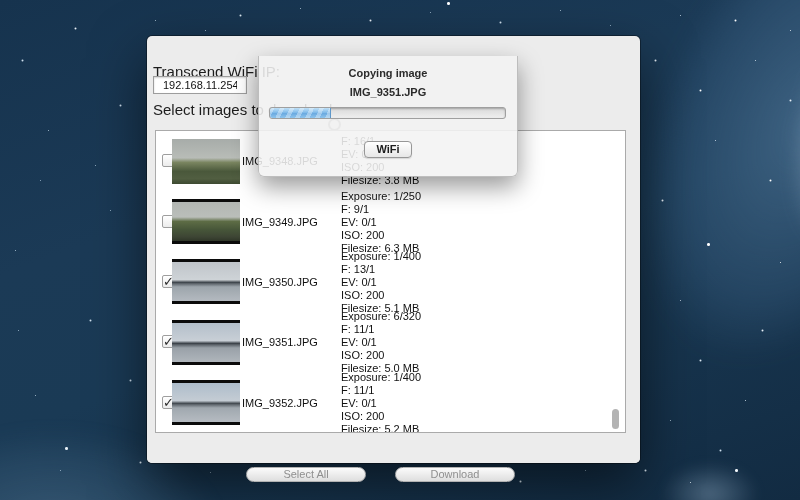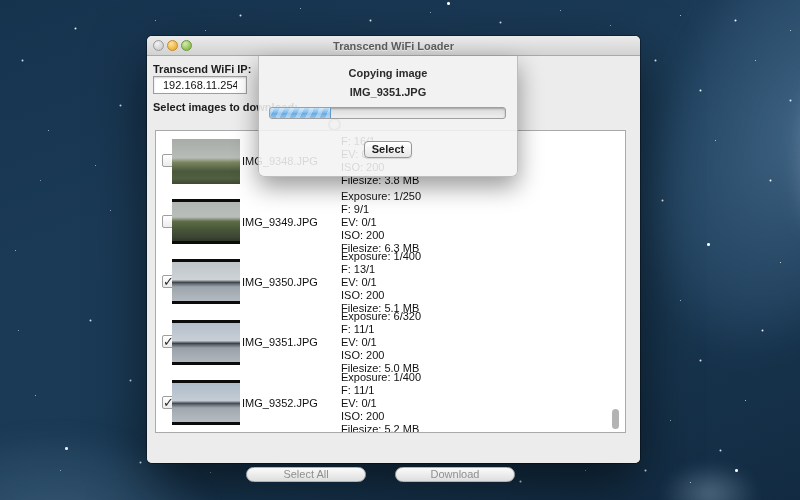--- a/index.html
+++ b/index.html
@@ -49,21 +49,21 @@
       display:flex; align-items:center; justify-content:center; }
   .title { font-size:11px; font-weight:600; color:#5d5d5d; text-shadow:0 1px 0 rgba(255,255,255,0.6); }
   .lights { position:absolute; left:6px; top:4px; display:flex; gap:3px; }
   .light { width:11px; height:11px; border-radius:50%; }
   .l-close { background:radial-gradient(circle at 35% 30%, #f2f2f2, #cfcfcf 70%); border:1px solid #9a9a9a; }
   .l-min   { background:radial-gradient(circle at 35% 30%, #fbe3a0, #f0b33e 70%); border:1px solid #c08a2e; }
   .l-zoom  { background:radial-gradient(circle at 35% 30%, #d6eab0, #8fbe52 70%); border:1px solid #6f9440; }
 
   .content { position:absolute; left:0; top:20px; right:0; bottom:0; border-radius:0 0 5px 5px; background:#ececec; }
 
-  .field-label { position:absolute; font-size:11px; font-weight:700; color:#1c1c1c; }
+  .field-label { position:absolute; font-size:15px; font-weight:400; color:#1c1c1c; }
   .lbl-ip { left:6px; top:7px; }
   .lbl-select { left:6px; top:45px; }
   .ip-input { position:absolute; left:6px; top:20px; width:94px; height:18px;
       border:1px solid #9d9d9d; background:#fff; font-size:11px; color:#111;
       font-family:"Liberation Sans","DejaVu Sans",sans-serif; padding:0 9px;
       box-shadow:inset 0 1px 2px rgba(0,0,0,0.18); }
 
   .ghost-ring { position:absolute; left:181px; top:62px; width:13px; height:13px; border-radius:50%;
       border:2px solid rgba(140,140,140,0.85); }
 
@@ -119,28 +119,20 @@
 
 <div class="wallpaper">
   <div class="band2"></div>
   <div class="band1"></div>
   <div class="haze-bl"></div>
   <div class="glow-b"></div>
   <div class="stars"></div>
 </div>
 
 <div class="window">
-  <div class="titlebar">
-    <div class="lights">
-      <span class="light l-close"></span>
-      <span class="light l-min"></span>
-      <span class="light l-zoom"></span>
-    </div>
-    <span class="title">Transcend WiFi Loader</span>
-  </div>
 
   <div class="content">
     <span class="field-label lbl-ip">Transcend WiFi IP:</span>
     <input class="ip-input" type="text" value="192.168.11.254" style="">
     <span class="field-label lbl-select">Select images to download:</span>
 
     <span class="ghost-ring"></span>
 
     <div class="list">
 
@@ -205,19 +197,19 @@
         </div>
         <span class="scroll-thumb"></span>
     </div>
 
     <div class="sheet">
       <div class="sheet-title">Copying image</div>
       <div class="sheet-file">IMG_9351.JPG</div>
       <div class="progress-track">
         <div class="progress-fill" style="width: 26%;"></div>
       </div>
-      <div class="abort-btn">Select</div>
+      <div class="abort-btn">WiFi</div>
     </div>
 
     <div class="pill btn-selectall">Select All</div>
     <div class="pill btn-download">Download</div>
   </div>
 </div>
 
 </body></html>

